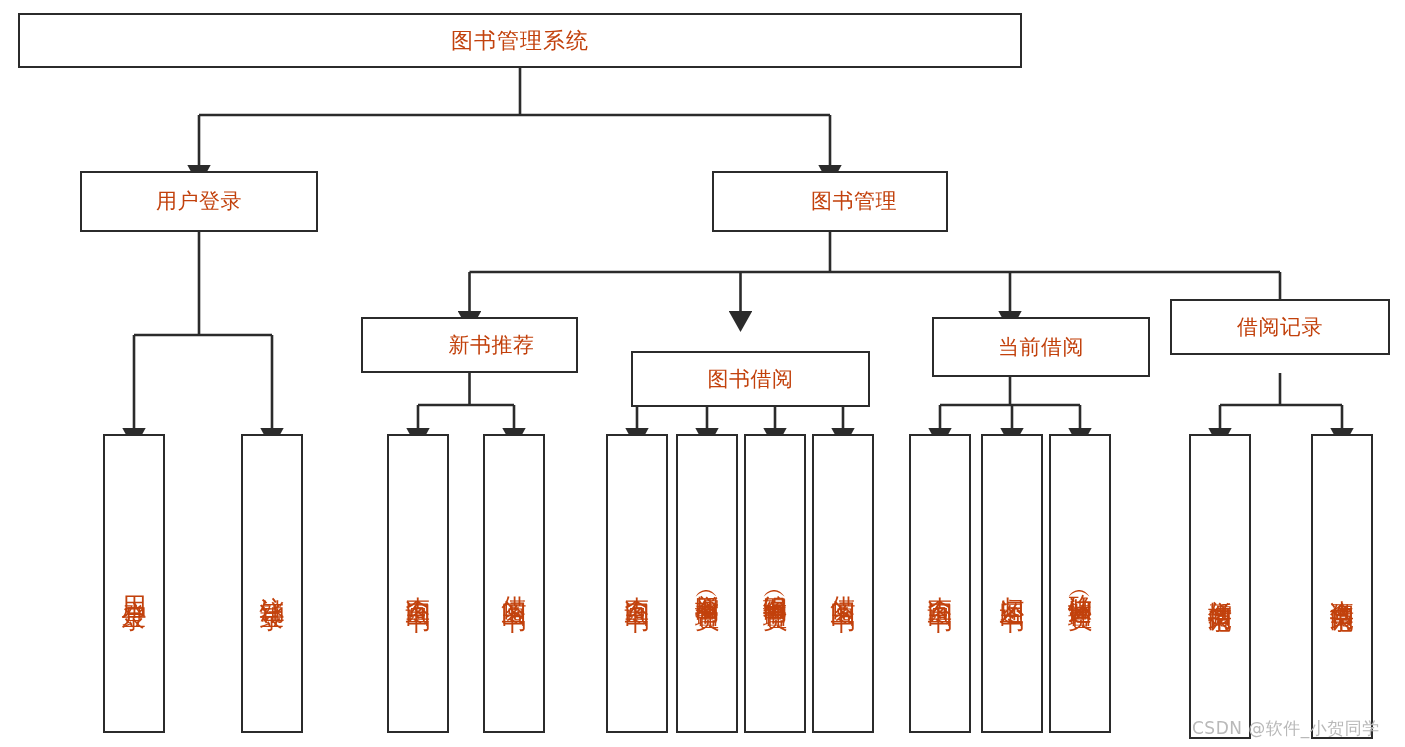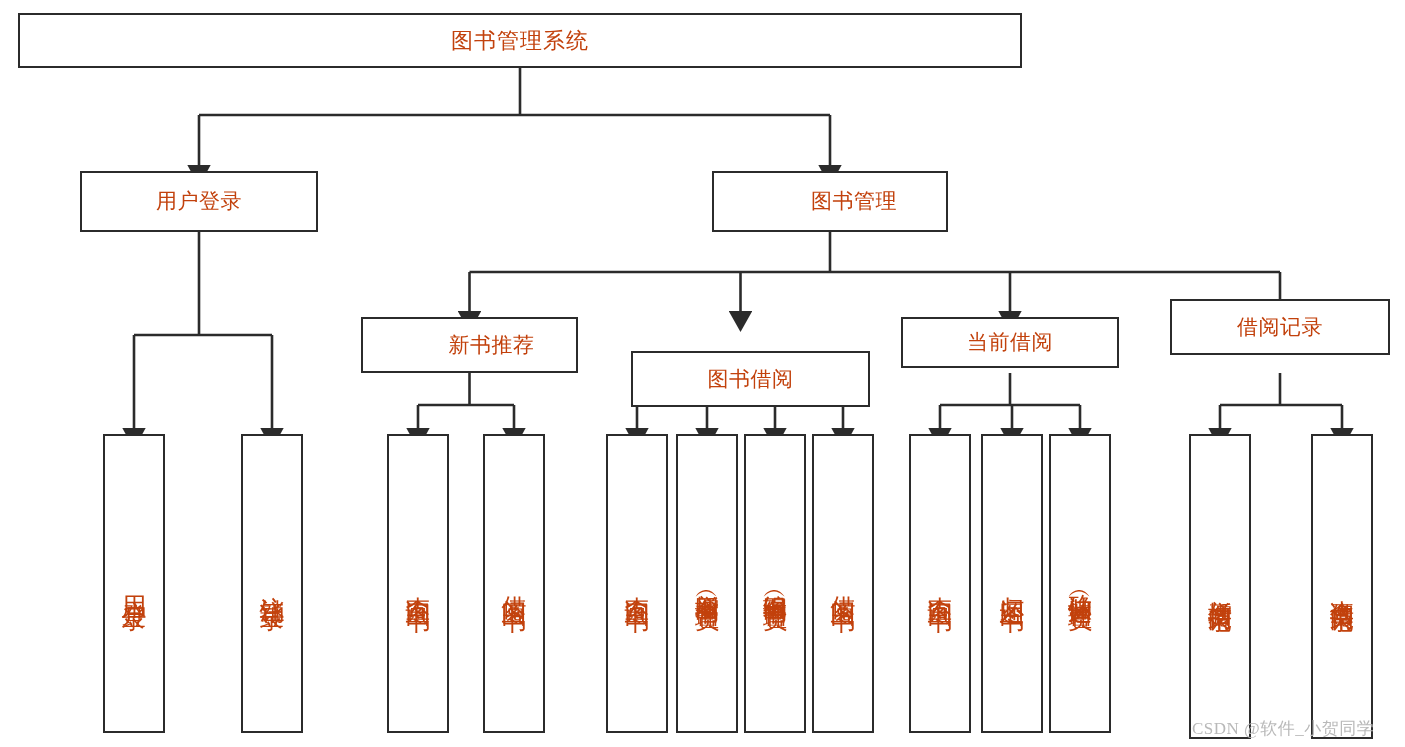--- a/index.html
+++ b/index.html
@@ -63,21 +63,20 @@
     letter-spacing: 2px;
   }
   .watermark {
     position: absolute;
     color: #b9b9b9;
     font-size: 17px;
     letter-spacing: 0.5px;
     white-space: nowrap;
     z-index: 5;
     pointer-events: none;
-    font-family: Liberation Serif, serif;
   }
 </style>
 </head>
 <body>
 
 <div id="diagram-root">
 
   <svg id="edges-layer" width="1405" height="747" viewBox="0 0 1405 747" xmlns="http://www.w3.org/2000/svg">
     <defs>
       <marker id="arrowhead" markerWidth="9" markerHeight="9" refX="1.5" refY="4.5" orient="auto" markerUnits="strokeWidth">
@@ -130,21 +129,21 @@
       </div>
       <div class="node horiz" style="left: 712px; top: 171px; width: 236px; height: 61px; padding-left: 48px;">
         <span class="node-label">图书管理</span>
       </div>
       <div class="node horiz" style="left: 361px; top: 317px; width: 217px; height: 56px; padding-left: 44px;">
         <span class="node-label">新书推荐</span>
       </div>
       <div class="node horiz" style="left: 631px; top: 317px; width: 239px; height: 56px; margin-top: 34px;">
         <span class="node-label">图书借阅</span>
       </div>
-      <div class="node horiz" style="left: 901px; top: 317px; width: 218px; height: 51px;">
+      <div class="node horiz" style="left: 932px; top: 317px; width: 218px; height: 60px;">
         <span class="node-label">当前借阅</span>
       </div>
       <div class="node horiz" style="left: 1170px; top: 299px; width: 220px; height: 56px;">
         <span class="node-label">借阅记录</span>
       </div>
       <div class="node vert" style="left: 103px; top: 434px; width: 62px; height: 299px;">
         <span class="node-label">用户登录</span>
       </div>
       <div class="node vert" style="left: 241px; top: 434px; width: 62px; height: 299px;">
         <span class="node-label">注销登录</span>

